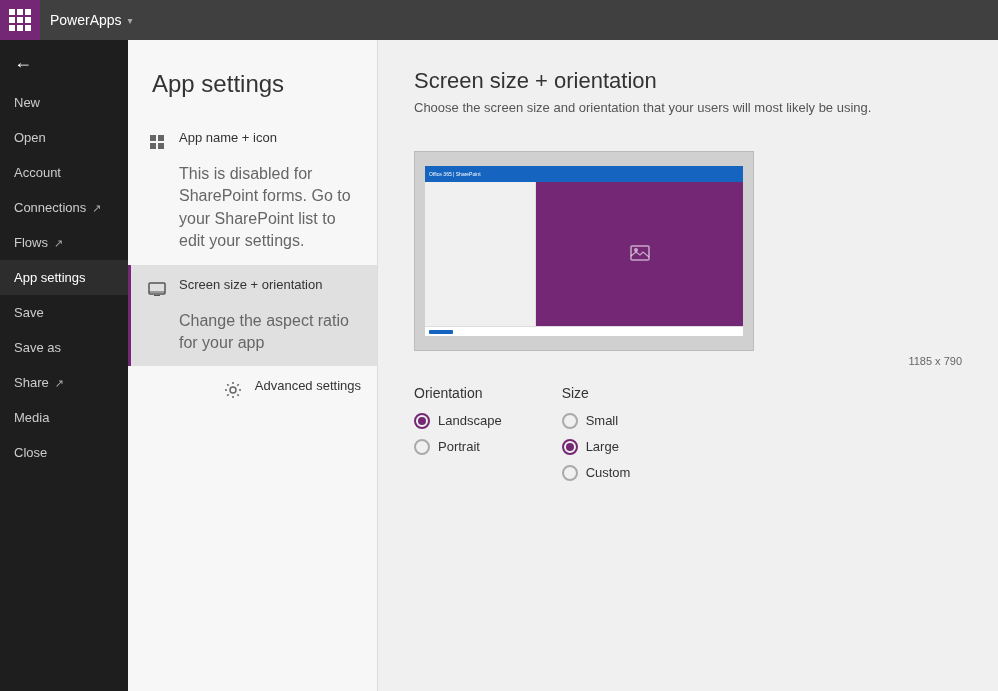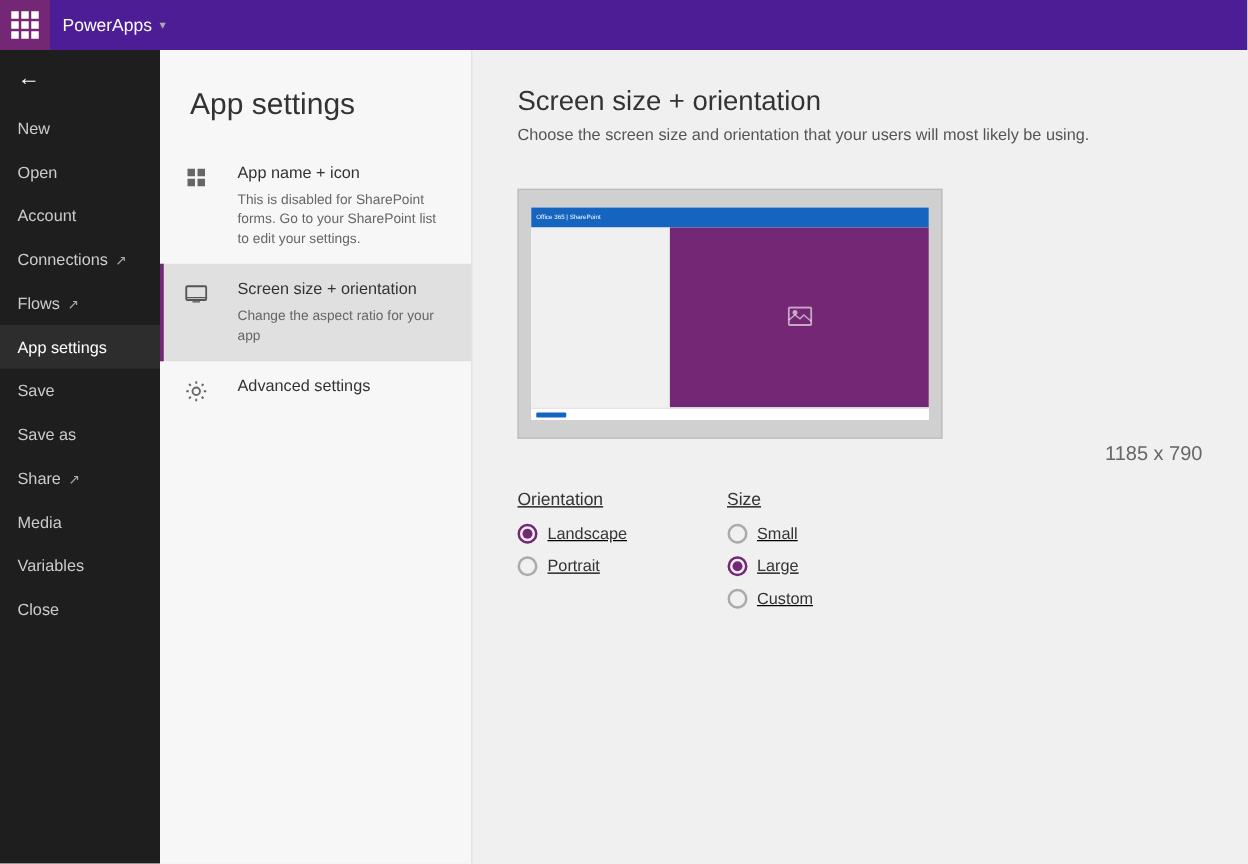--- a/index.html
+++ b/index.html
@@ -1,21 +1,21 @@
 <!DOCTYPE html>
 <html><head>
   <meta charset="utf-8">
   <style>
     * { margin: 0; padding: 0; box-sizing: border-box; }
     body { width: 998px; height: 691px; font-family: 'Segoe UI', sans-serif; background: #f0f0f0; display: flex; flex-direction: column; overflow: hidden; }
 
     
     .topbar {
       height: 40px;
-      background: #4c1d95;
+      background: #404040;
       display: flex;
       align-items: center;
       flex-shrink: 0;
     }
     .topbar-logo {
       width: 40px;
       height: 40px;
       background: #742774;
       display: flex;
       align-items: center;
@@ -103,22 +103,23 @@
       font-size: 24px;
       font-weight: 300;
       color: #333;
       padding: 20px 24px 20px 24px;
     }
     .settings-item {
       display: flex;
       align-items: flex-start;
       padding: 12px 16px;
       cursor: pointer;
-      gap: 23px;
+      gap: 12px;
       border-left: 3px solid transparent;
+      justify-content: flex-end;
     }
     .settings-item.active {
       background: #e0e0e0;
       border-left: 3px solid #742774;
     }
     .settings-item-icon {
       width: 20px;
       height: 20px;
       flex-shrink: 0;
       display: flex;
@@ -128,23 +129,23 @@
       font-size: 14px;
       margin-top: 2px;
     }
     .settings-item-text {}
     .settings-item-title {
       font-size: 13px;
       color: #333;
       font-weight: 500;
     }
     .settings-item-desc {
-      font-size: 11px;
+      font-size: 16px;
       color: #666;
-      margin-top: 8px;
+      margin-top: 18px;
       line-height: 1.4;
     }
 
     
     .settings-content {
       flex: 1;
       padding: 28px 36px;
       overflow-y: auto;
     }
     .settings-content-title {
@@ -221,32 +222,31 @@
       padding: 0 4px;
       flex-shrink: 0;
     }
     .preview-bottom-bar {
       width: 24px;
       height: 4px;
       background: #1565c0;
       border-radius: 1px;
     }
     .preview-dimensions {
-      font-size: 16px;
+      font-size: 11px;
       color: #666;
       text-align: right;
       margin-bottom: 18px;
     }
 
     
     .options-row {
       display: flex;
-      gap: 80px;
+      gap: 60px;
       margin-top: 8px;
-      text-decoration: underline;
     }
     .options-group-title {
       font-size: 14px;
       color: #333;
       margin-bottom: 12px;
       font-weight: 400;
     }
     .radio-option {
       display: flex;
       gap: 8px;
@@ -331,23 +331,20 @@
     </div>
     <div class="sidebar-item">
       <span>Save as</span>
     </div>
     <div class="sidebar-item">
       <span>Share</span>
       <span class="ext-icon">↗</span>
     </div>
     <div class="sidebar-item">
       <span>Media</span>
-    </div>
-    <div class="sidebar-item">
-      <span>Variables</span>
     </div>
     <div class="sidebar-item">
       <span>Close</span>
     </div>
   </div>
 
   <div class="content-area">
 
     <div class="settings-panel">
       <div class="settings-panel-title">App settings</div>

